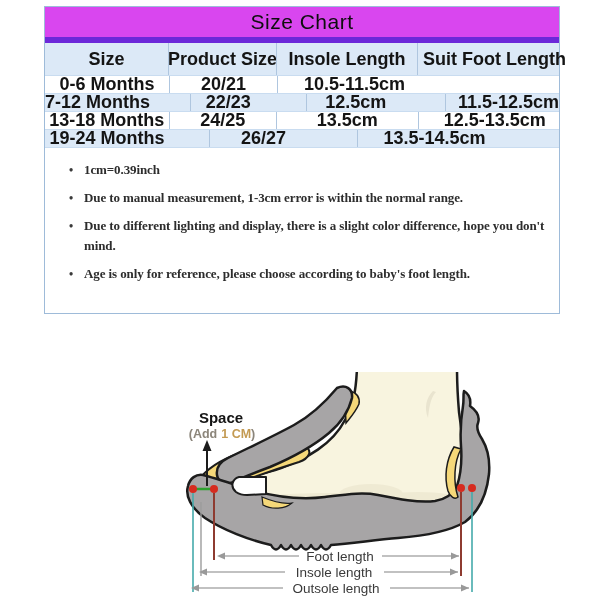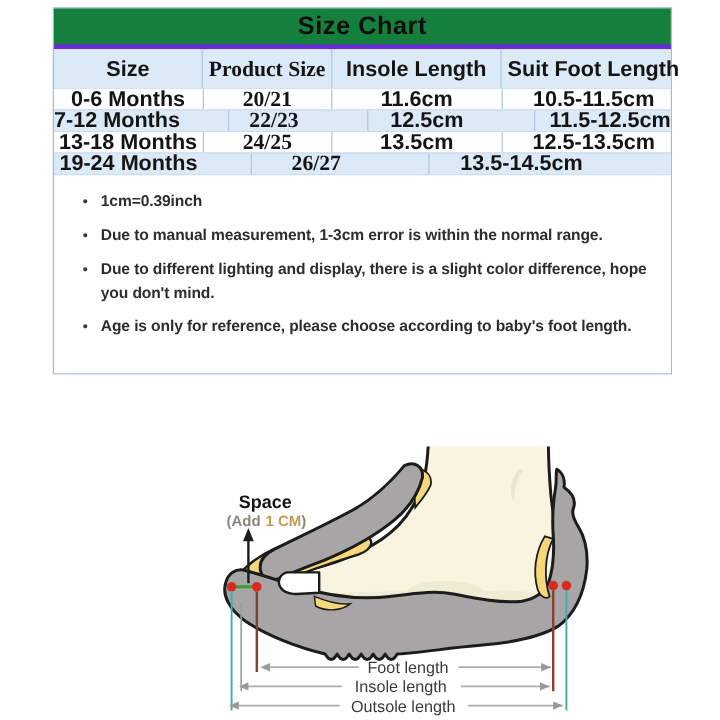--- a/index.html
+++ b/index.html
@@ -7,41 +7,41 @@
     width:600px;height:600px;position:relative;background:#ffffff;
     font-family:"Liberation Sans", sans-serif;overflow:hidden;
     -webkit-font-smoothing:antialiased;
   }
   
   .chart-box{
     position:absolute;left:44px;top:6px;width:516px;box-sizing:border-box;
     border:1px solid #9EBBD9;background:#fff;
   }
   .table-title{
-    height:30px;background:#15803d;border-bottom:4px solid #6d28d9;
+    height:30px;background:#d946ef;border-bottom:6px solid #6d28d9;
     display:flex;align-items:center;justify-content:center;
-    font-size:21px;font-weight:bold;color:#0e0e0e;letter-spacing:.5px;
+    font-size:21px;font-weight:normal;color:#0e0e0e;letter-spacing:.5px;
   }
   .t-row{display:flex;box-sizing:border-box;}
   .t-row.header{height:32px;background:#DCE9F7;}
   .t-row.data{height:18px;border-top:1px solid #C9DCF0;}
   .t-row.alt{background:#DCE9F7;gap:40px;}
   .t-cell{
     box-sizing:border-box;display:flex;align-items:center;justify-content:center;
     font-size:18px;font-weight:bold;color:#141414;border-left:1px solid #AFC6DF;
     text-align:center;white-space:nowrap;
   }
   .t-cell:first-child{border-left:none;}
-  .c1{width:124px;} .c2{width:108px;font-family:Liberation Serif, serif;} .c3{width:142px;} .c4{width:142px;padding-left:12px;}
+  .c1{width:124px;} .c2{width:108px;} .c3{width:142px;} .c4{width:142px;padding-left:12px;}
   
   .notes{
     box-sizing:border-box;height:166px;border-top:1px solid #C9DCF0;background:#fff;
     padding:12px 8px 0 22px;
   }
-  .notes ul{list-style:none;margin:0;padding:0;}
+  .notes ul{list-style:none;margin:0;padding:0;font-family:Liberation Serif, serif;}
   .notes li{
     position:relative;padding-left:17px;margin-bottom:8px;line-height:20px;
     font-size:13px;font-weight:bold;color:#2d2d2d;letter-spacing:-0.1px;
   }
   .notes li::before{
     content:"\2022";position:absolute;left:2px;top:0;color:#3a3a3a;font-size:12px;
   }
   
   .diagram{position:absolute;left:0;top:372px;width:600px;height:228px;padding-left:33px;}
   svg text{font-family:"Liberation Sans", sans-serif;}
@@ -55,21 +55,20 @@
   <div class="t-row header">
     <div class="t-cell c1">Size</div>
     <div class="t-cell c2">Product Size</div>
     <div class="t-cell c3">Insole Length</div>
     <div class="t-cell c4">Suit Foot Length</div>
   </div>
 
   <div class="t-row data">
     <div class="t-cell c1">0-6 Months</div>
     <div class="t-cell c2">20/21</div>
-    <div class="t-cell c3">11.6cm</div>
     <div class="t-cell c4">10.5-11.5cm</div>
   </div>
   <div class="t-row data alt">
     <div class="t-cell c1">7-12 Months</div>
     <div class="t-cell c2">22/23</div>
     <div class="t-cell c3">12.5cm</div>
     <div class="t-cell c4">11.5-12.5cm</div>
   </div>
   <div class="t-row data">
     <div class="t-cell c1">13-18 Months</div>

